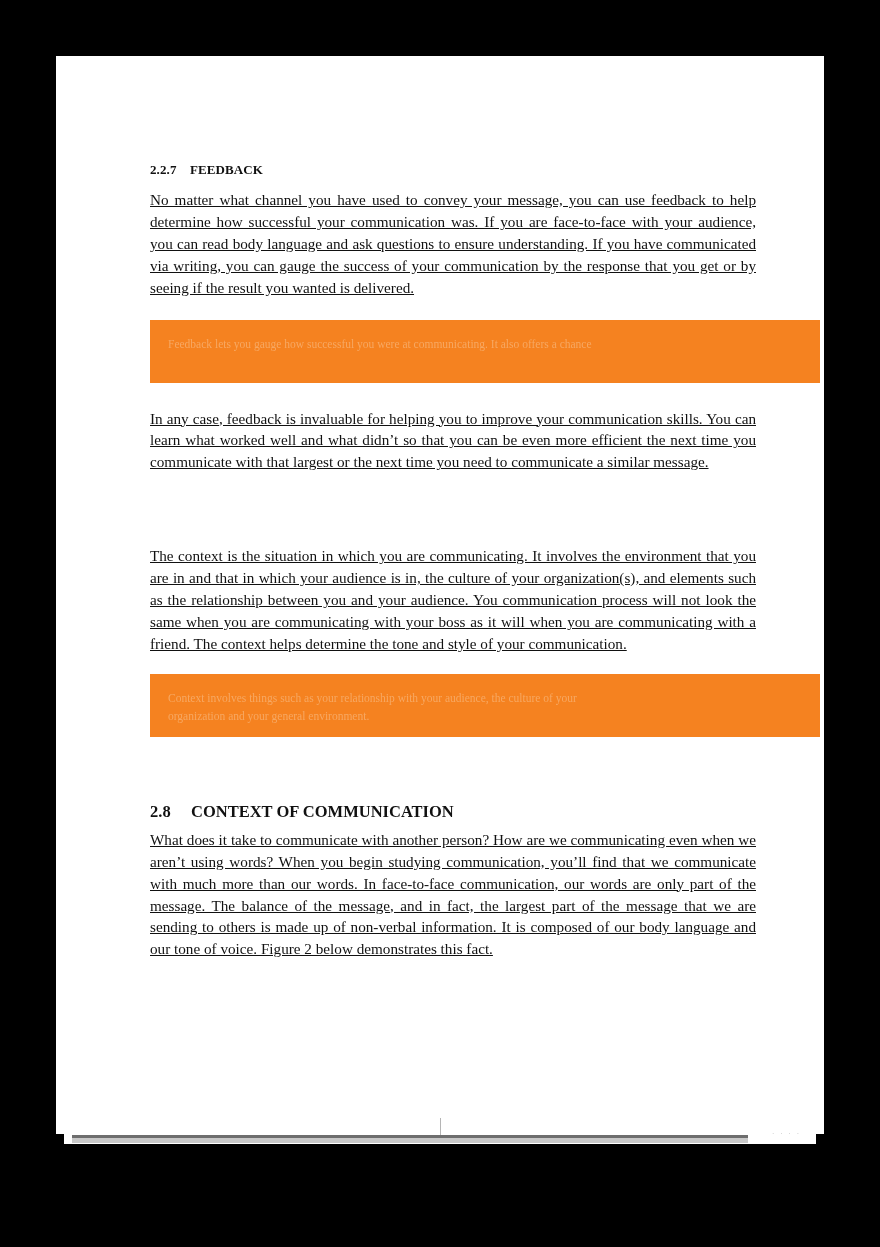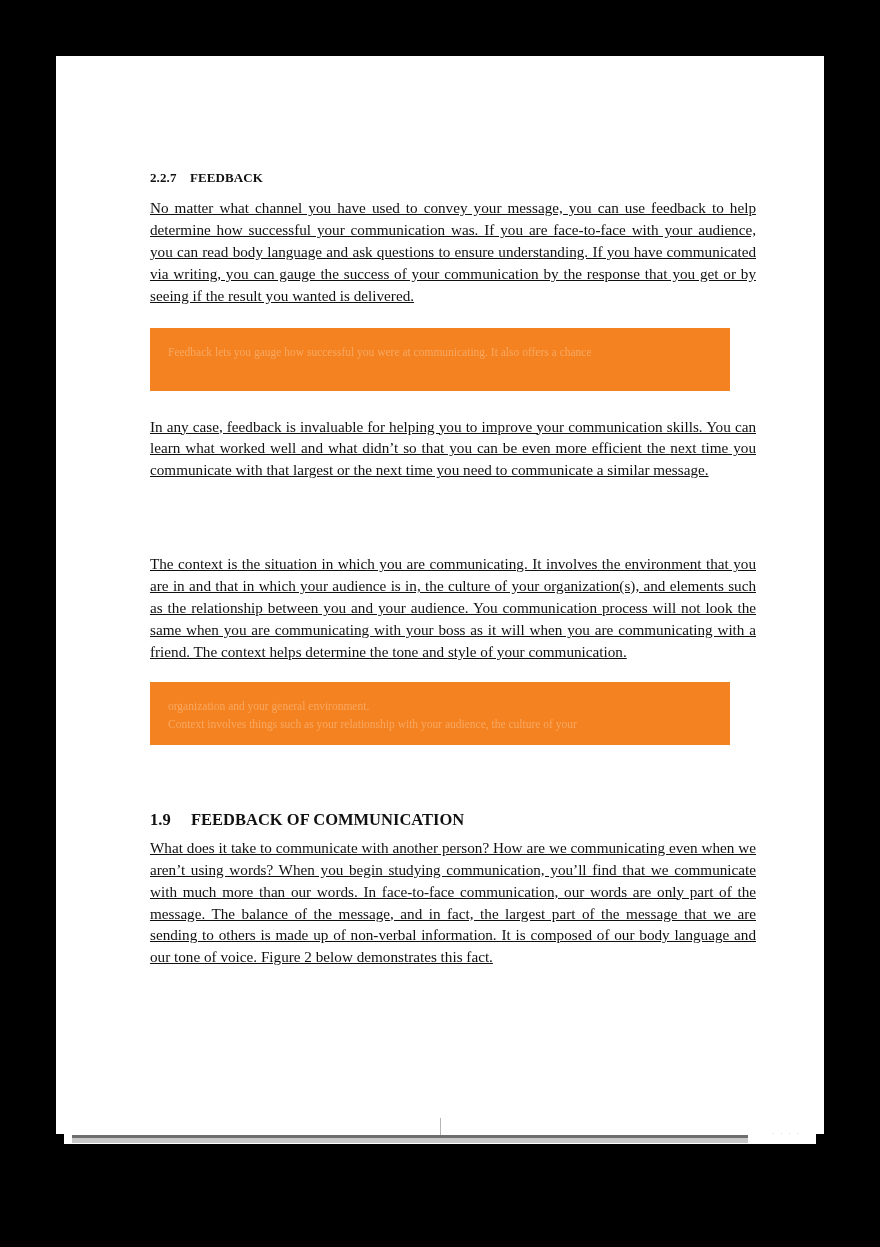--- a/index.html
+++ b/index.html
@@ -17,41 +17,41 @@
     background: #ffffff;
   }
   .page-bottom-strip {
     position: absolute;
     left: 64px; top: 1134px;
     width: 752px; height: 10px;
     background: #ffffff;
   }
   .content {
     position: absolute;
-    left: 150px; top: 168px;
+    left: 150px; top: 160px;
     width: 606px;
     color: #111111;
   }
   .subhead {
     font-size: 13px;
     letter-spacing: 0.1px;
     margin: 0;
     line-height: 20px;
   }
   .subhead .num { display: inline-block; width: 40px; }
   .para {
     font-size: 15.2px;
     line-height: 21.9px;
     margin: 0;
     text-align: justify;
     text-align-last: left;
     text-decoration: underline;
   }
   .callout {
-    width: 580px;
+    width: 670px;
     height: 63px;
     background: #f58220;
     margin-left: 0;
     box-sizing: border-box;
     padding: 15px 18px 0 18px;
     color: #f7a862;
     font-size: 11.5px;
     line-height: 18px;
   }
   .section-head {
@@ -107,28 +107,28 @@
   </div>
   <div style="height:25px"></div>
   <p class="para">In any case, feedback is invaluable for helping you to improve your communication skills. You can learn what worked well and what didn’t so that you can be even more efficient the next time you communicate with that largest or the next time you need to communicate a similar message.</p>
 
   <div style="height:63px"></div>
 
   <div style="height:9px"></div>
   <p class="para">The context is the situation in which you are communicating. It involves the environment that you are in and that in which your audience is in, the culture of your organization(s), and elements such as the relationship between you and your audience. You communication process will not look the same when you are communicating with your boss as it will when you are communicating with a friend. The context helps determine the tone and style of your communication.</p>
   <div style="height:19px"></div>
   <div class="callout">
+    <div>Context involves things such as your relationship with your audience, the culture of your</div>
     <div>organization and your general environment.</div>
-    <div>Context involves things such as your relationship with your audience, the culture of your</div>
   </div>
 
   <div style="height:64px"></div>
 
   <h2 class="section-head">
-    <span class="num">1.9</span><span>FEEDBACK OF COMMUNICATION</span>
+    <span class="num">2.8</span><span>CONTEXT OF COMMUNICATION</span>
   </h2>
   <div style="height:6px"></div>
   <p class="para">What does it take to communicate with another person? How are we communicating even when we aren’t using words? When you begin studying communication, you’ll find that we communicate with much more than our words. In face-to-face communication, our words are only part of the message. The balance of the message, and in fact, the largest part of the message that we are sending to others is made up of non-verbal information. It is composed of our body language and our tone of voice. Figure 2 below demonstrates this fact.</p>
 </div>
 
 <div class="footer-tick"></div>
 <div class="footer-rule"></div>
 <div class="footer-rule-light"></div>
 <div class="page-number">· · · ·</div>
 

